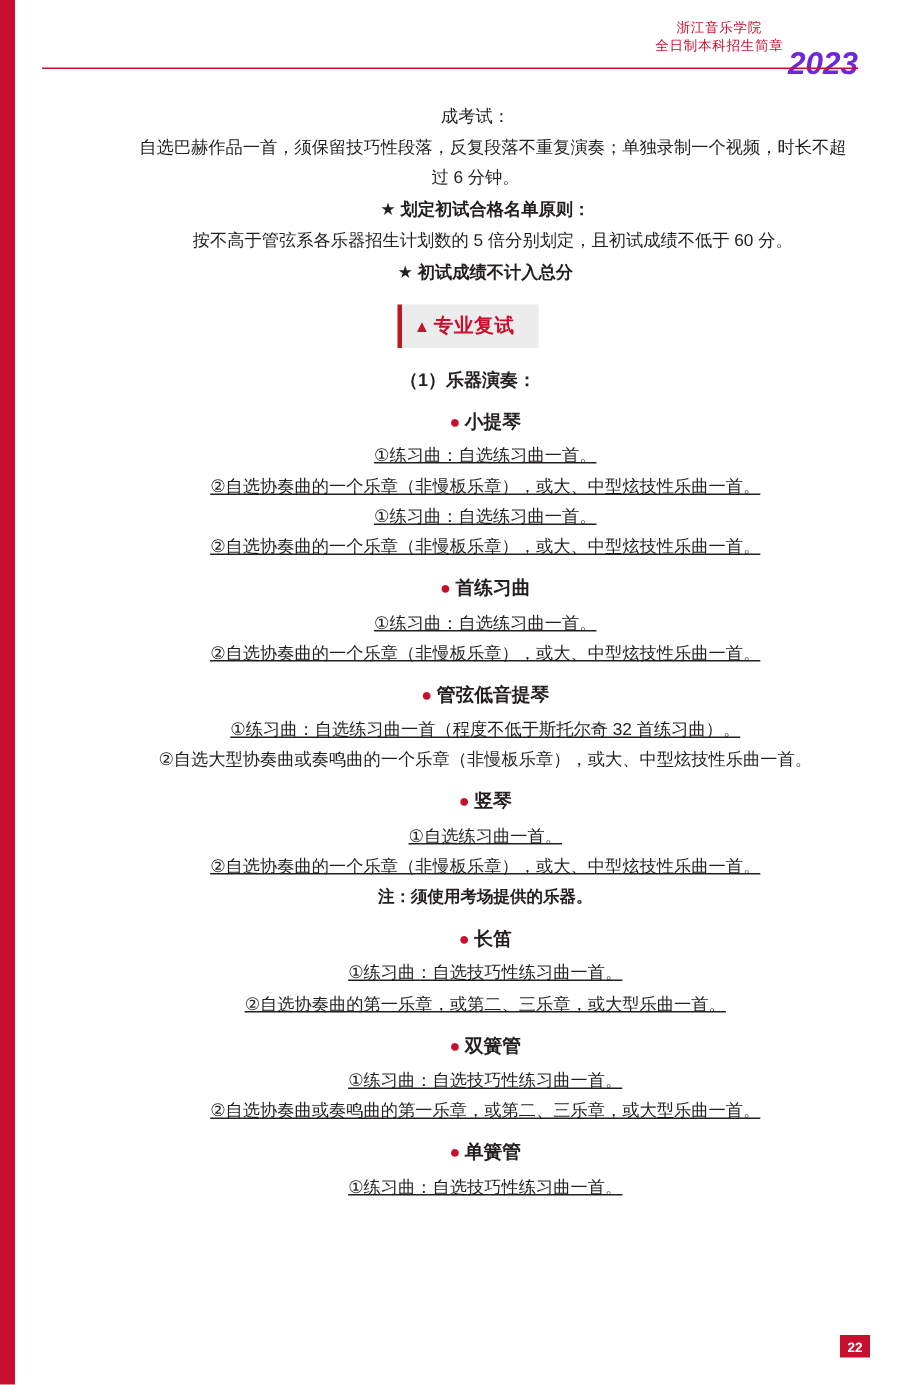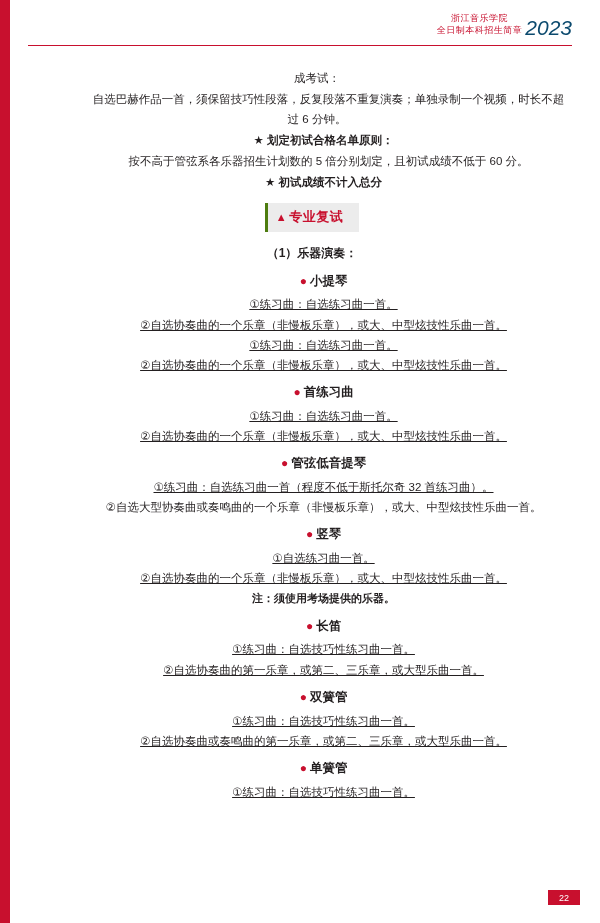--- a/index.html
+++ b/index.html
@@ -42,27 +42,27 @@
   }
   .header-line2 {
     font-size: 9px;
     color: #c8102e;
     letter-spacing: 0.5px;
   }
   .header-year {
     display: inline-block;
     vertical-align: middle;
     font-size: 21px;
-    font-weight: normal;
-    color: #0c4a6e;
+    font-weight: bold;
+    color: #6d28d9;
     font-style: italic;
     margin-left: 3px;
     line-height: 1;
     position: relative;
-    top: 3px;
+    top: 18px;
   }
   .header-rule {
     position: absolute;
     top: 45px;
     left: 28px;
     right: 28px;
     height: 1px;
     background: #c8102e;
   }
 
@@ -82,21 +82,21 @@
   .star-line {
     text-indent: 23px;
     font-weight: bold;
     font-size: 11.5px;
   }
 
   
   .banner {
     display: inline-block;
     background: #ececec;
-    border-left: 3px solid #4d7c0f;
+    border-left: 3px solid #b91c1c;
     padding: 3px 16px 3px 8px;
     margin: 11px 0 7px 0;
     font-weight: bold;
     font-size: 13px;
     color: #c8102e;
     letter-spacing: 0.5px;
   }
   .banner .tri { font-size: 11px; margin-right: 2px; }
 
   .sub-title {
@@ -132,25 +132,25 @@
     font-weight: bold;
     font-size: 11px;
     margin: 1px 0 0 0;
   }
 
   
   .page-num {
     position: absolute;
     right: 20px;
     bottom: 18px;
-    width: 32px; height: 15px;
+    width: 20px; height: 15px;
     background: #c8102e;
     color: #ffffff;
     font-size: 9px;
-    font-weight: normal;
+    font-weight: bold;
     display: flex;
     align-items: center;
     justify-content: center;
   }
 </style>
 </head>
 <body>
 
 <div class="spine"></div>
 

